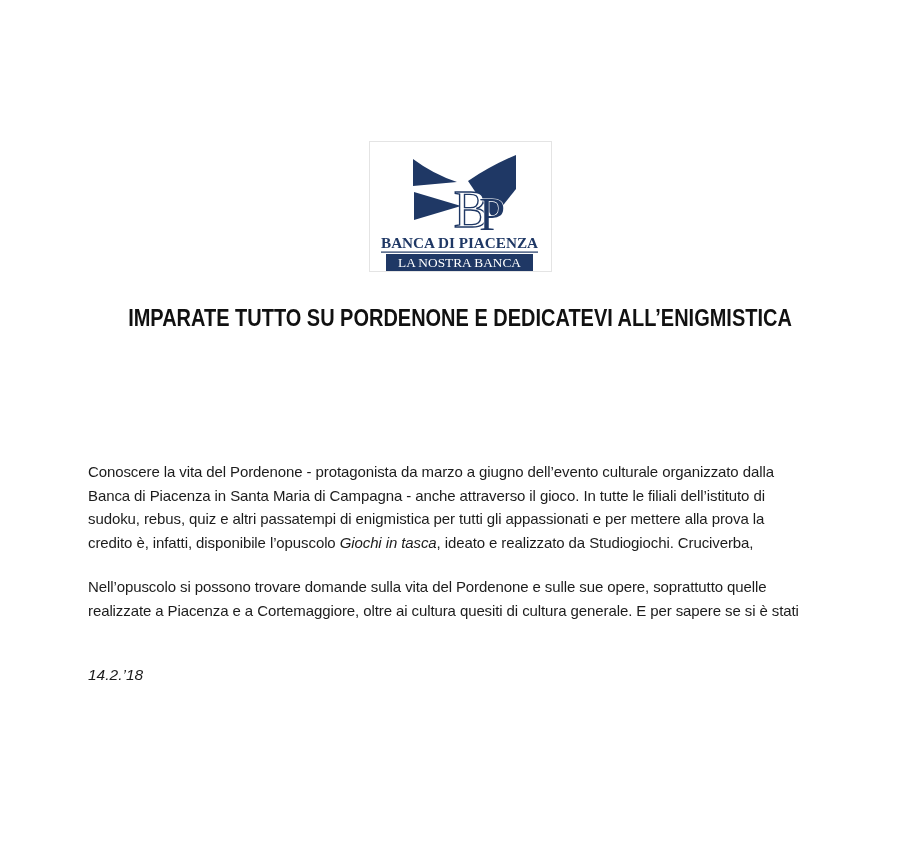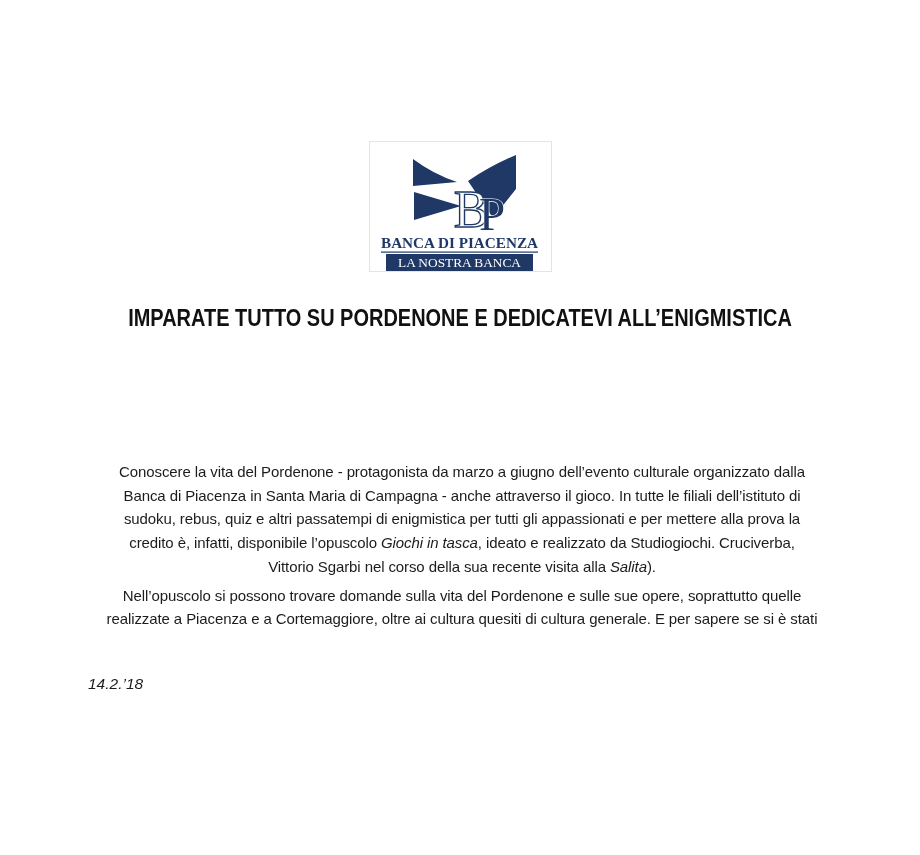--- a/index.html
+++ b/index.html
@@ -52,22 +52,22 @@
 
   
   .doc-body {
     margin: 128px 0 0 88px;
     width: 748px;
     font-size: 15px;
     line-height: 23.7px;
     letter-spacing: -0.1px;
     color: var(--ink);
   }
-  .para + .para { margin-top: 5px; }
-  .line { white-space: nowrap; text-align: center; }
+  .para + .para { margin-top: 20px; }
+  .line { white-space: nowrap; }
   .line em { font-style: italic; }
 
   .doc-date {
     margin: 44px 0 0 88px;
     font-size: 15.5px;
     color: var(--ink);
     font-style: italic;
   }
 </style>
 </head>
@@ -92,21 +92,20 @@
   </div>
 
   <h1 class="title">IMPARATE TUTTO SU PORDENONE E DEDICATEVI ALL’ENIGMISTICA</h1>
 
   <div class="doc-body" id="doc-body">
       <div class="para">
         <div class="line"><span>Conoscere la vita del Pordenone - protagonista da marzo a giugno dell’evento culturale organizzato dalla</span></div>
         <div class="line"><span>Banca di Piacenza in Santa Maria di Campagna - anche attraverso il gioco. In tutte le filiali dell’istituto di</span></div>
         <div class="line"><span>sudoku, rebus, quiz e altri passatempi di enigmistica per tutti gli appassionati e per mettere alla prova la</span></div>
         <div class="line"><span>credito è, infatti, disponibile l’opuscolo </span><em>Giochi in tasca</em><span>, ideato e realizzato da Studiogiochi. Cruciverba,</span></div>
-        <div class="line"><span>Vittorio Sgarbi nel corso della sua recente visita alla </span><em>Salita</em><span>).</span></div>
       </div>
       <div class="para">
         <div class="line"><span>Nell’opuscolo si possono trovare domande sulla vita del Pordenone e sulle sue opere, soprattutto quelle</span></div>
         <div class="line"><span>realizzate a Piacenza e a Cortemaggiore, oltre ai cultura quesiti di cultura generale. E per sapere se si è stati</span></div>
       </div>
     </div>
 
   <div class="doc-date">14.2.’18</div>
 
 </div>

